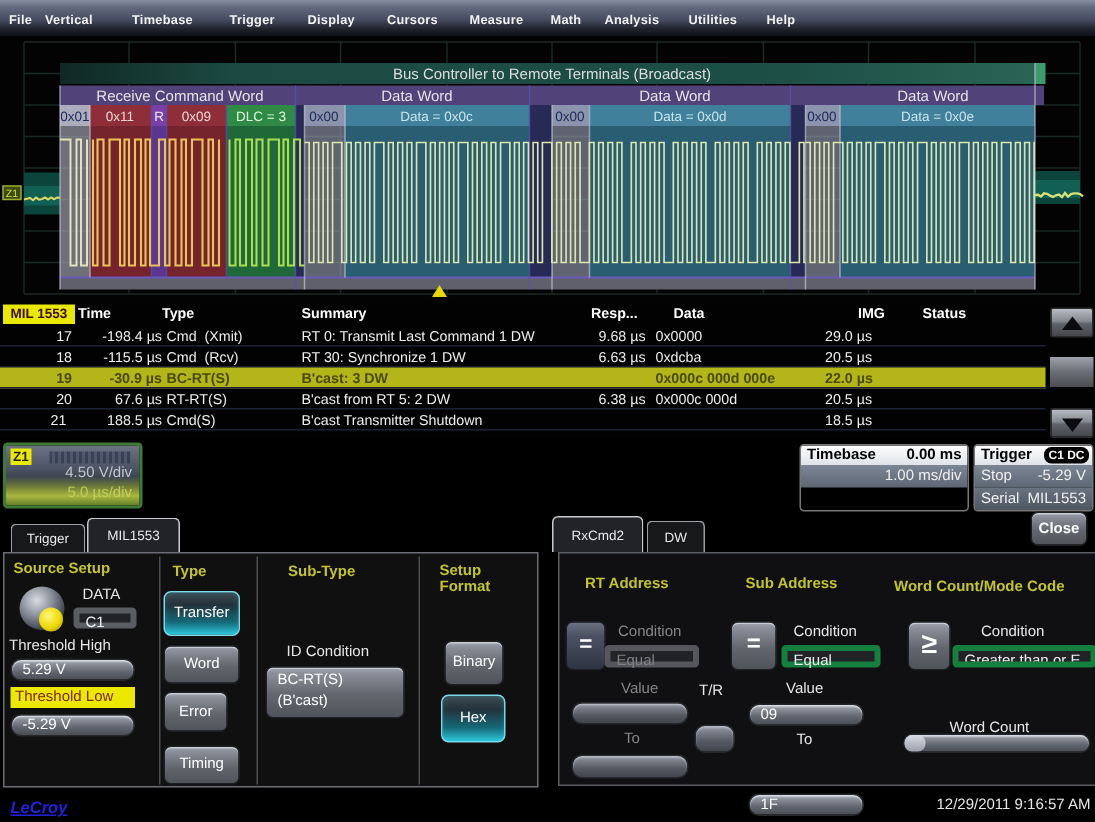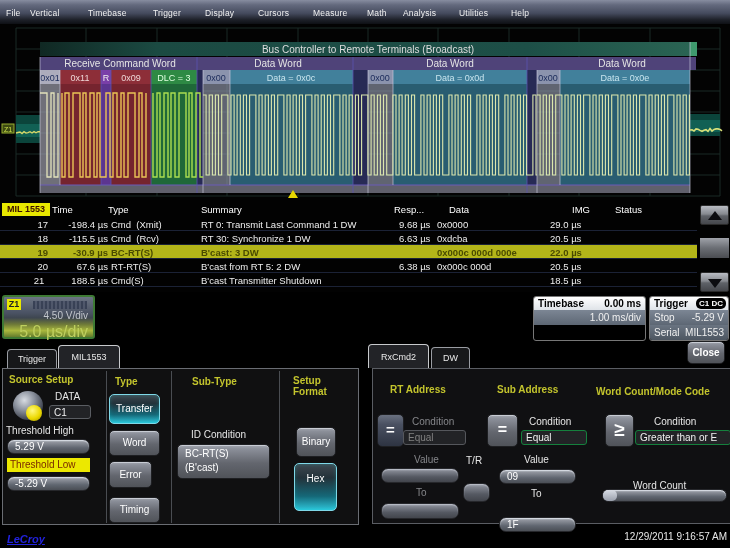--- a/index.html
+++ b/index.html
@@ -1,58 +1,58 @@
 <!DOCTYPE html>
 <html><head><meta charset="utf-8"><style>
 *{margin:0;padding:0;box-sizing:border-box}
 html,body{width:730px;height:548px;background:#000;overflow:hidden}
 #app{position:relative;width:730px;height:548px;background:#000;font-family:"Liberation Sans",sans-serif;color:#fff}
 .abs{position:absolute}
 
 #menu{position:absolute;left:0;top:0;width:730px;height:24px;background:linear-gradient(180deg,#878da0 0%,#646a7e 20%,#454b5e 55%,#1e2129 82%,#0e1015 100%);}
-#menu span{position:absolute;top:8px;font-size:8.5px;font-weight:normal;color:#f2f2f2;letter-spacing:.2px}
+#menu span{position:absolute;top:8px;font-size:8.5px;font-weight:bold;color:#f2f2f2;letter-spacing:.2px}
 
 #tbl{position:absolute;left:0;top:200px;width:730px;height:92px;background:#020202;font-size:9.5px}
-.hdr{position:absolute;top:4px;font-weight:normal;color:#fff}
+.hdr{position:absolute;top:4px;font-weight:bold;color:#fff}
 .row{position:absolute;left:0;width:697px;height:14px;border-bottom:1px solid #1b2236}
 .row span{position:absolute;top:2px;color:#eee;white-space:nowrap}
 .row .num{right:652px;text-align:right}
 .row .tim{width:60px;left:48px;text-align:right}
 .mil{position:absolute;left:2px;top:3px;width:48px;height:13px;background:#e8e800;color:#3a0d00;font-weight:bold;font-size:9px;text-align:center;line-height:13px}
 .hl{background:#b3b519}
 .hl span{color:#494a00;font-weight:bold}
 
 .sbtn{position:absolute;left:700px;width:29px;height:20px;background:linear-gradient(180deg,#b9bcc3,#86898f 45%,#5f6268 55%,#44464b);border-radius:2px;border:1px solid #2a2a2a}
 .sbtn:after{content:"";position:absolute;left:7px;border-left:7px solid transparent;border-right:7px solid transparent}
 .up:after{top:5px;border-bottom:9px solid #0c0c10}
 .dn:after{top:6px;border-top:9px solid #0c0c10}
 .sthumb{position:absolute;left:700px;width:29px;background:linear-gradient(180deg,#9fa2a9,#6b6e74 50%,#4b4d52);}
 
 .desc{position:absolute;font-size:9px}
 #z1{left:2px;top:295px;width:93px;height:44px;border:2px solid #3e7a34;border-radius:3px;background:linear-gradient(180deg,#6c7484 0%,#4a5263 40%,#3e4650 52%,#6d7838 68%,#a9b83e 84%,#647c2c 100%);}
 #z1 .zl{position:absolute;left:3px;top:2px;width:14px;height:11px;background:#e8e800;color:#222;font-weight:bold;font-size:9px;text-align:center;line-height:11px}
 #z1 .l1{position:absolute;right:6px;top:4px;width:54px;height:8px;background:repeating-linear-gradient(90deg,#323b50 0 2px,#4d5569 2px 4px);opacity:.85}
 #z1 .l2{position:absolute;right:5px;top:13px;color:#c2c6cc;font-size:10px}
-#z1 .l3{position:absolute;right:5px;top:26px;color:#becf5e;font-size:16px}
+#z1 .l3{position:absolute;right:5px;top:26px;color:#becf5e;font-size:10px}
 .tb3{position:absolute;border-radius:3px;overflow:hidden;border:1px solid #777;font-size:10px}
 .tb3 .r1{height:13px;background:linear-gradient(180deg,#ffffff,#dfe3e8);color:#000;font-weight:bold;padding:0 4px;line-height:13px;position:relative}
 .tb3 .r2{height:15px;background:linear-gradient(180deg,#7c8694,#5d6774);color:#f0f0f0;padding:0 4px;line-height:15px;position:relative}
 .tb3 .r3{height:15px;background:linear-gradient(180deg,#6a7481,#4d5661);color:#f0f0f0;padding:0 4px;line-height:15px;position:relative}
 .fr{float:right}
 
 .tab{position:absolute;background:#17181a;border:1px solid #9a9da3;border-bottom:none;border-radius:4px 4px 0 0;color:#e8e8e8;font-size:9px;text-align:center}
 .panel{position:absolute;background:#101011;border:1px solid #5a5d63}
 .ylab{position:absolute;color:#c3c42d;font-weight:bold;font-size:10px}
 .wlab{position:absolute;color:#e6e6e6;font-size:10px}
 .glab{position:absolute;color:#85868a;font-size:10px}
 .btn{position:absolute;border-radius:5px;border:1px solid #1e1f22;background:linear-gradient(180deg,#a3a7b0 0%,#8b8f99 12%,#63666e 55%,#505359 100%);box-shadow:inset 0 1px 0 #c8ccd4;color:#fff;font-size:10px;text-align:center}
 .btn.on{background:linear-gradient(180deg,#3f4850 0%,#23323a 30%,#156878 70%,#2ec4d8 100%);border:1px solid #7fd8e8;box-shadow:inset 0 0 4px #0ff3;color:#fff}
 .cmb{position:absolute;border-radius:7px;border:1px solid #26272b;background:linear-gradient(180deg,#b8bcc4 0%,#8f939c 18%,#606670 60%,#4a4e55 100%);box-shadow:inset 0 1px 1px #d8dce4;color:#fff;font-size:10px;padding:0 7px}
 .cmb.dim{background:linear-gradient(180deg,#a2a6b0 0%,#7e828c 20%,#555962 60%,#42454c 100%);box-shadow:inset 0 1px 1px #b8bcc6;color:#9a9a9a}
-.fld{position:absolute;border:1px solid #15803d;border-radius:3px;background:#222326;color:#efefef;font-size:10px;padding:0 4px}
+.fld{position:absolute;border:4px solid #15803d;border-radius:3px;background:#222326;color:#efefef;font-size:10px;padding:0 4px}
 .fld.dim{border-color:#55575c;color:#808080}
 a.lc{position:absolute;left:7px;top:533px;color:#2222dd;font-weight:bold;font-style:italic;font-size:11px;text-decoration:underline}
 #ts{position:absolute;right:3px;top:531px;color:#e8e8e8;font-size:10px}
 </style></head><body>
 <div id="app">
 <div id="menu">
       <span style="left:6px">File</span>
       <span style="left:30px">Vertical</span>
       <span style="left:88px">Timebase</span>
       <span style="left:153px">Trigger</span>
@@ -247,21 +247,21 @@
 <div class="ylab" style="left:115px;top:376px">Type</div>
 <div class="btn on" style="left:109px;top:394px;width:51px;height:30px;line-height:28px">Transfer</div>
 <div class="btn" style="left:109px;top:430px;width:51px;height:26px;line-height:24px">Word</div>
 <div class="btn" style="left:109px;top:461px;width:43px;height:27px;line-height:25px">Error</div>
 <div class="btn" style="left:109px;top:497px;width:51px;height:26px;line-height:24px">Timing</div>
 <div class="ylab" style="left:192px;top:376px">Sub-Type</div>
 <div class="wlab" style="left:191px;top:429px">ID Condition</div>
 <div class="btn" style="left:177px;top:444px;width:93px;height:35px;text-align:left;padding:2px 0 0 7px;line-height:14px">BC-RT(S)<br>(B'cast)</div>
 <div class="ylab" style="left:293px;top:375px">Setup<br>Format</div>
 <div class="btn" style="left:296px;top:427px;width:40px;height:30px;line-height:28px">Binary</div>
-<div class="btn on" style="left:294px;top:463px;width:43px;height:48px;line-height:30px">Hex</div>
+<div class="btn on" style="left:294px;top:463px;width:43px;height:32px;line-height:30px">Hex</div>
 
 <div class="tab" style="left:368px;top:344px;width:61px;height:24px;line-height:24px;background:#222327;border-color:#c8cacd">RxCmd2</div>
 <div class="tab" style="left:431px;top:347px;width:39px;height:21px;line-height:21px">DW</div>
 <div class="panel" style="left:372px;top:368px;width:358px;height:156px;border-right:none;background:#101012"></div>
 <div class="btn" style="left:687px;top:341px;width:38px;height:23px;line-height:21px;font-weight:bold">Close</div>
 <div class="ylab" style="left:390px;top:384px">RT Address</div>
 <div class="btn" style="left:377px;top:414px;width:27px;height:33px;line-height:30px;background:linear-gradient(180deg,#6a7180 0%,#4a5162 30%,#2e3442 100%);box-shadow:none;font-size:15px;font-weight:bold">=</div>
 <div class="glab" style="left:412px;top:416px">Condition</div>
 <div class="fld dim" style="left:403px;top:430px;width:63px;height:15px;line-height:14px">Equal</div>
 <div class="glab" style="left:414px;top:454px">Value</div>
@@ -270,21 +270,21 @@
 <div class="cmb dim" style="left:381px;top:503px;width:78px;height:16px;line-height:15px"></div>
 <div class="wlab" style="left:466px;top:455px">T/R</div>
 <div class="cmb dim" style="left:463px;top:483px;width:27px;height:19px"></div>
 <div class="ylab" style="left:497px;top:384px">Sub Address</div>
 <div class="btn" style="left:487px;top:414px;width:31px;height:33px;line-height:30px;font-size:16px;font-weight:bold">=</div>
 <div class="wlab" style="left:529px;top:416px">Condition</div>
 <div class="fld" style="left:521px;top:430px;width:66px;height:15px;line-height:14px">Equal</div>
 <div class="wlab" style="left:524px;top:454px">Value</div>
 <div class="cmb" style="left:499px;top:469px;width:77px;height:15px;line-height:14px">09</div>
 <div class="wlab" style="left:531px;top:488px">To</div>
-<div class="cmb" style="left:499px;top:517px;width:77px;height:15px;line-height:14px">1F</div>
+<div class="cmb" style="left:499px;top:529px;width:77px;height:15px;line-height:14px">1F</div>
 <div class="ylab" style="left:596px;top:386px">Word Count/Mode Code</div>
 <div class="btn" style="left:605px;top:414px;width:29px;height:33px;line-height:30px;font-size:19px;font-weight:bold">≥</div>
 <div class="wlab" style="left:654px;top:416px">Condition</div>
 <div class="fld" style="left:635px;top:430px;width:96px;height:15px;line-height:14px;white-space:nowrap;overflow:hidden">Greater than or E</div>
 <div class="wlab" style="left:633px;top:480px">Word Count</div>
 <div class="cmb" style="left:602px;top:489px;width:125px;height:13px"></div>
 <div class="abs" style="left:603px;top:490px;width:14px;height:11px;border-radius:5px;background:linear-gradient(180deg,#d8dce4,#9aa0ac)"></div>
 <a class="lc">LeCroy</a>
 <div id="ts">12/29/2011 9:16:57 AM</div>
 </div>

